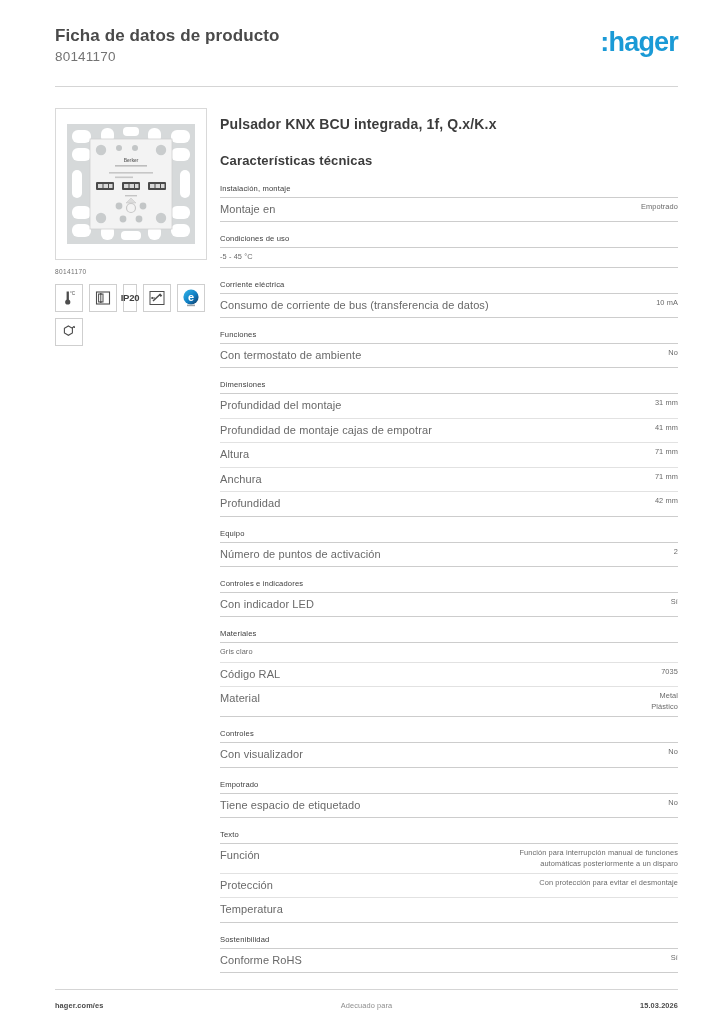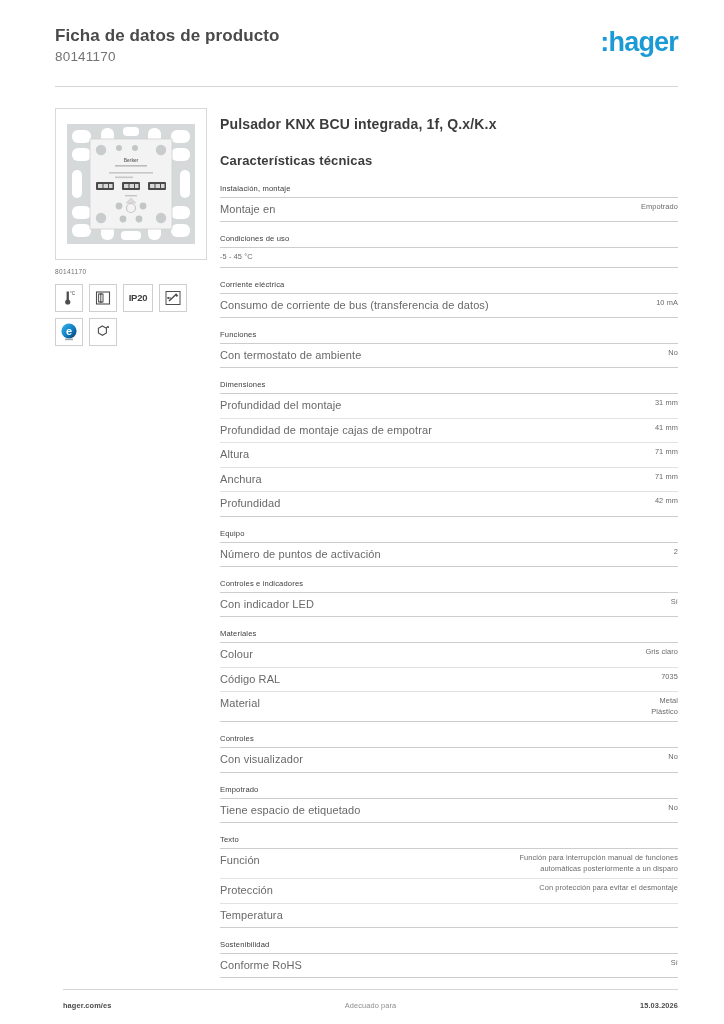--- a/index.html
+++ b/index.html
@@ -120,21 +120,21 @@
     height: 28px;
     border: 1px solid #cfcfcf;
     background: #fff;
     display: flex;
     align-items: center;
     justify-content: center;
     flex: 0 0 auto;
   }
 
   .badge.wide {
-    width: 30px;
+    width: 14px;
   }
 
   .badge-text {
     font-size: 9.5px;
     font-weight: bold;
     color: #3f3f3f;
     letter-spacing: -.2px;
   }
 
   .badge svg { display: block; }
@@ -193,21 +193,21 @@
     line-height: 1.45;
     text-align: right;
     flex: 0 1 auto;
     white-space: pre-line;
     max-width: 260px;
   }
 
   
   .footer {
     position: absolute;
-    left: 63px;
+    left: 55px;
     right: 46px;
     bottom: 14px;
   }
 
   .footer-rule {
     height: 1px;
     background: #d5d5d5;
     margin-bottom: 11px;
   }
 
@@ -451,21 +451,20 @@
           <div class="spec-group">
             <div class="group-title">Controles e indicadores</div>
             <div class="spec-row">
               <div class="spec-label">Con indicador LED</div>
               <div class="spec-value">Sí</div>
             </div>
           </div>
           <div class="spec-group">
             <div class="group-title">Materiales</div>
             <div class="spec-row">
-              <div class="spec-label">Colour</div>
               <div class="spec-value">Gris claro</div>
             </div>
             <div class="spec-row">
               <div class="spec-label">Código RAL</div>
               <div class="spec-value">7035</div>
             </div>
             <div class="spec-row">
               <div class="spec-label">Material</div>
               <div class="spec-value">Metal
 Plástico</div>

